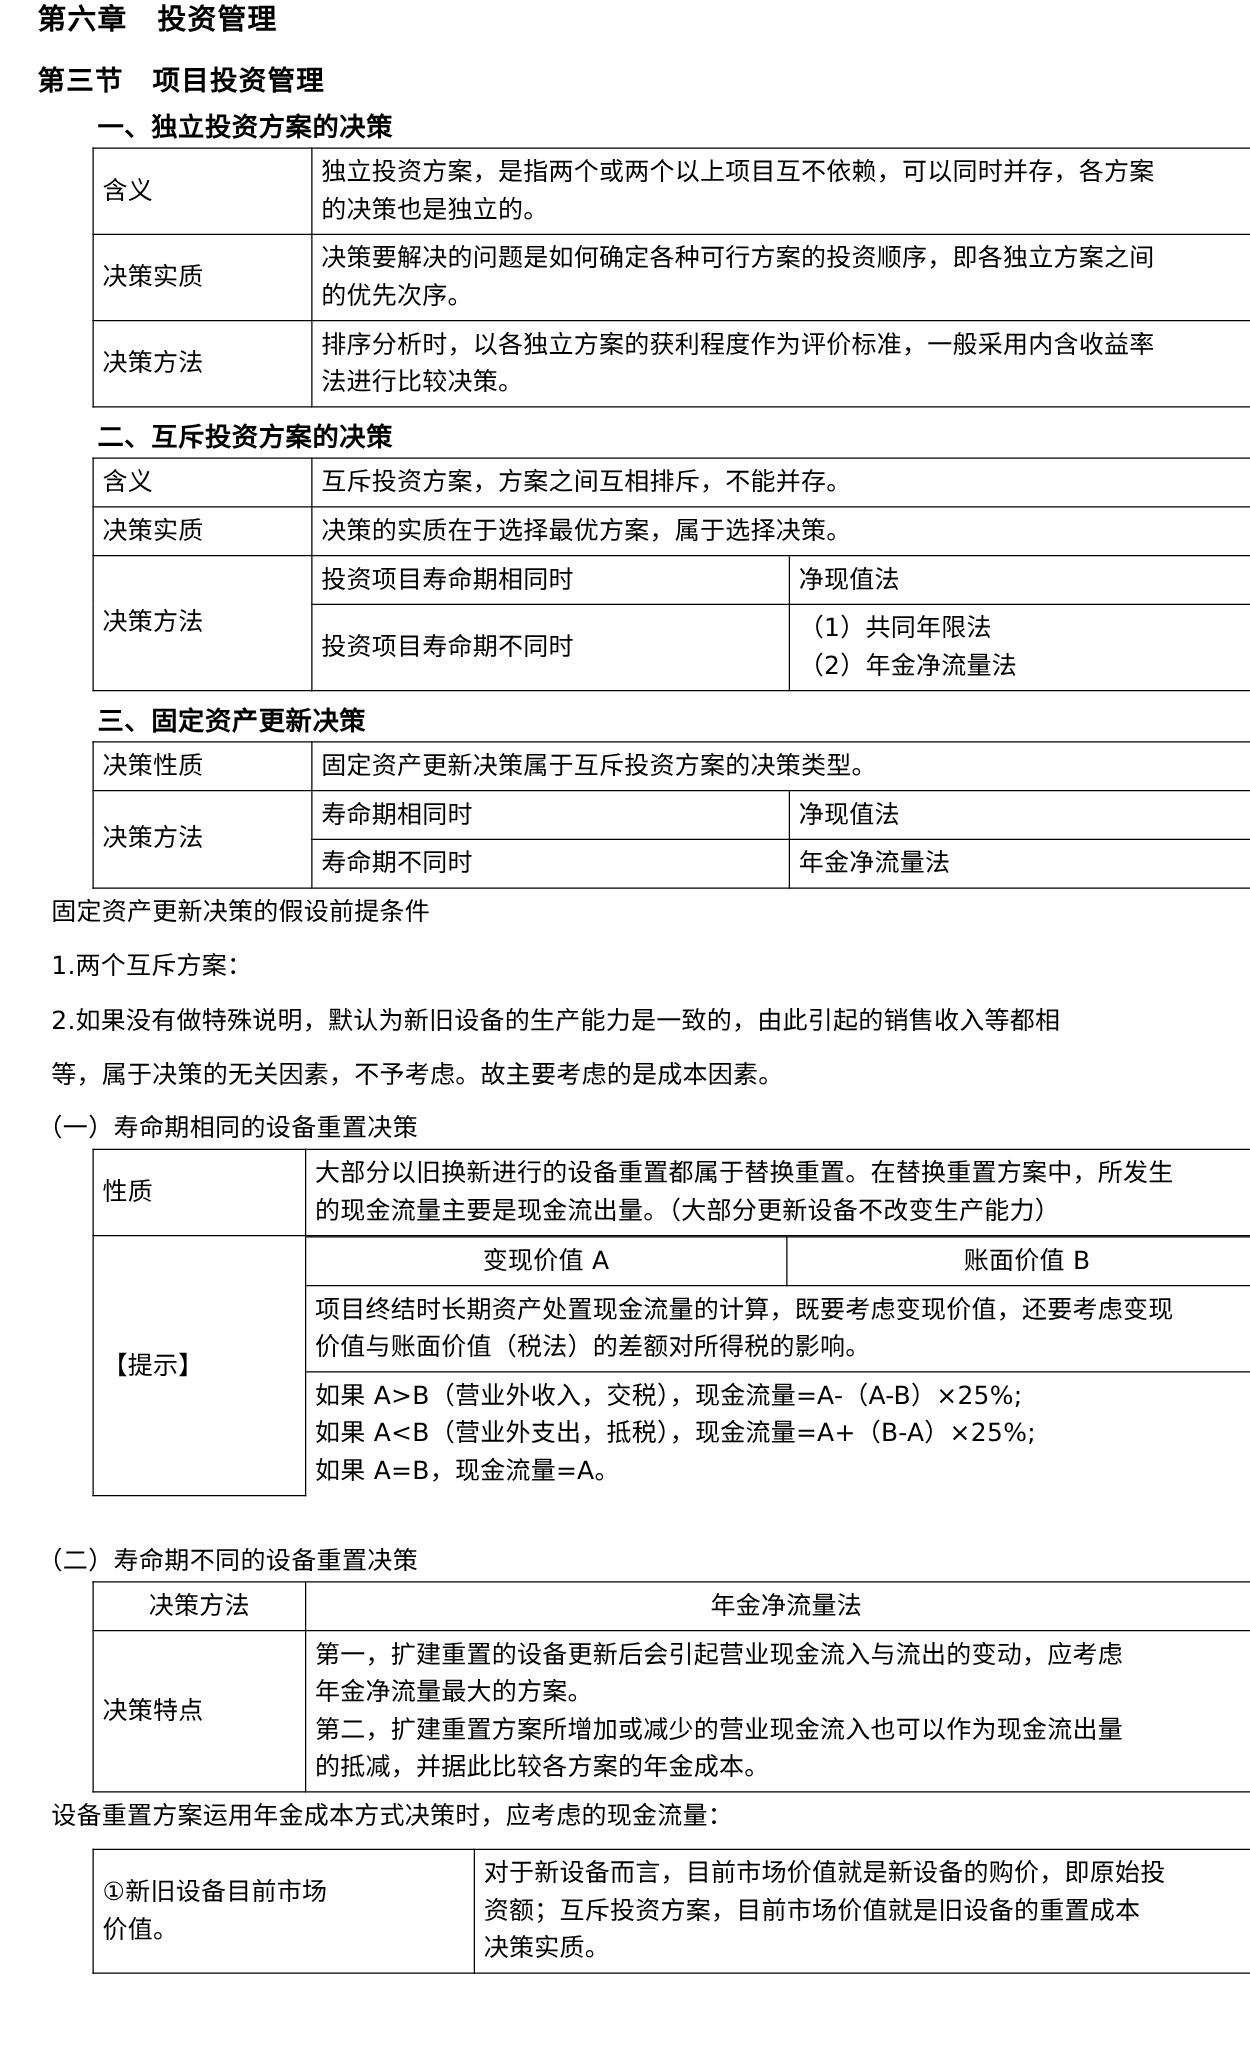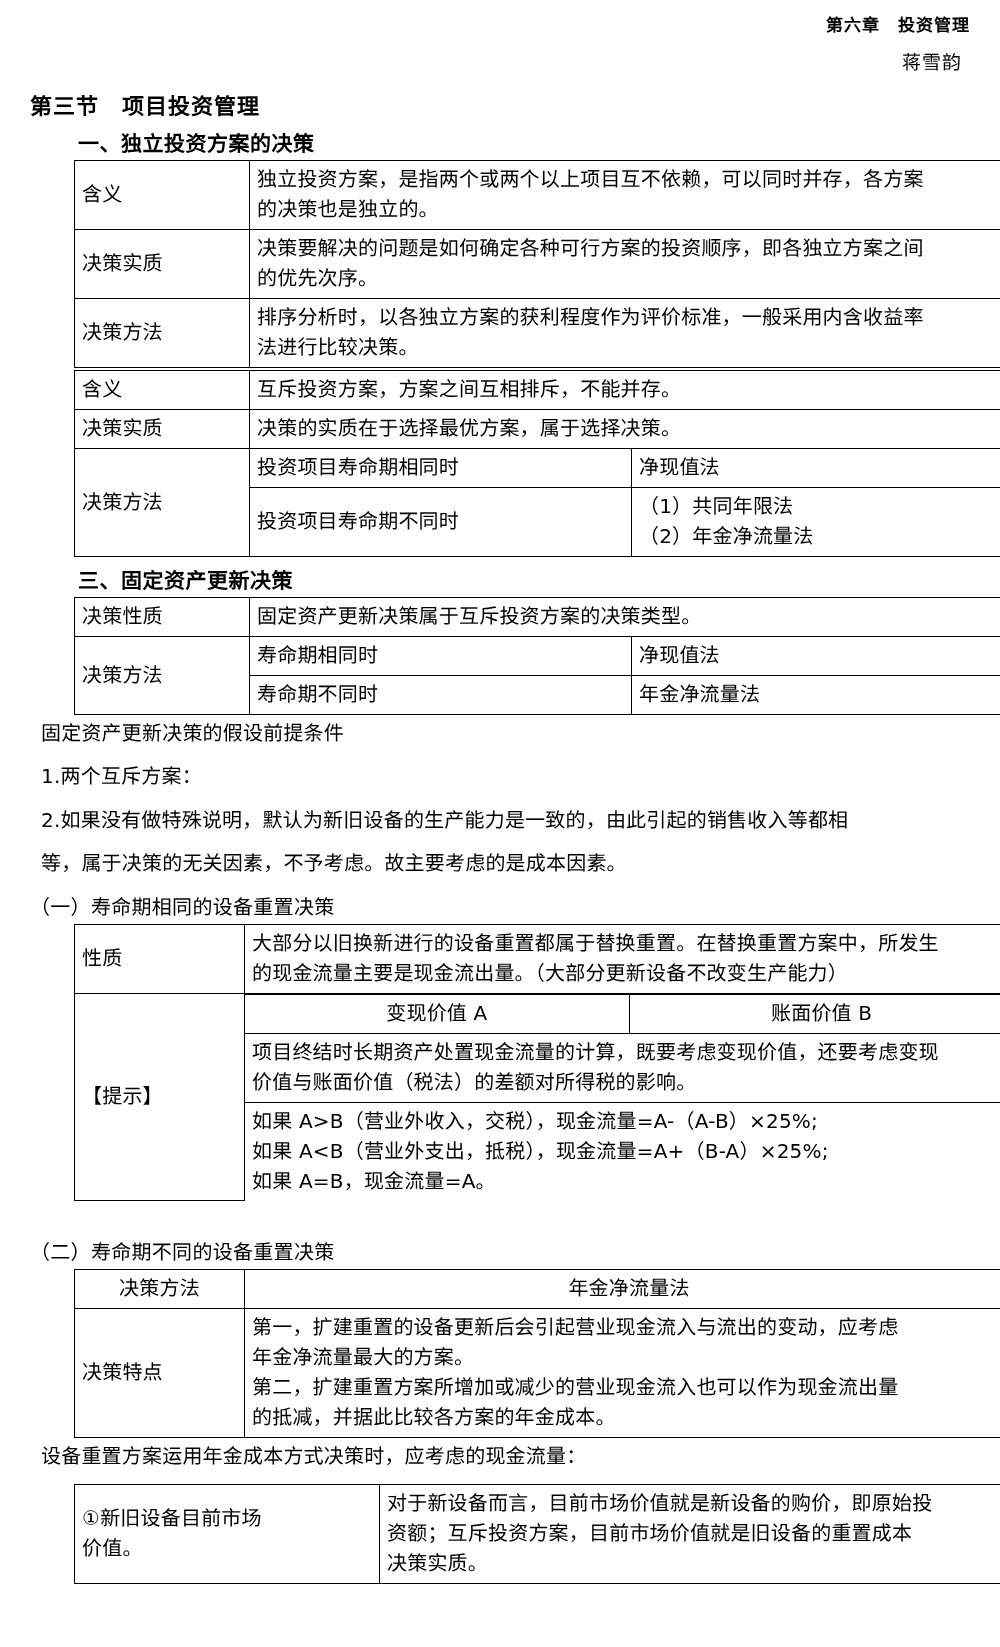--- a/index.html
+++ b/index.html
@@ -17,25 +17,25 @@
   .page {
     position: relative;
     width: 1000px;
     height: 1647px;
     box-sizing: border-box;
     padding: 0 30px;
   }
 
   
   .chapter-title {
-    text-align: right;
-    font-size: 17px;
+    text-align: left;
+    font-size: 23px;
     font-weight: bold;
     letter-spacing: 1px;
-    padding-top: 14px;
+    padding-top: 2px;
     line-height: 1.3;
   }
   .author {
     text-align: right;
     font-size: 19px;
     padding-right: 8px;
     margin-top: 11px;
     letter-spacing: 1px;
   }
   .section-title {
@@ -103,21 +103,20 @@
   .nopad { padding: 0 !important; border: none !important; }
   .center { text-align: center; }
   .spacer-md { height: 26px; }
 </style>
 </head>
 <body>
 
 <div class="page">
 
   <div class="chapter-title">第六章　投资管理</div>
-  <div class="author">蒋雪韵</div>
   <div class="section-title">第三节　项目投资管理</div>
 
   <div class="h2">一、独立投资方案的决策</div>
   <table class="doc">
     <tbody>
       <tr>
         <td class="label">含义</td>
         <td>
           <div>独立投资方案，是指两个或两个以上项目互不依赖，可以同时并存，各方案</div>
           <div>的决策也是独立的。</div>
@@ -133,20 +132,21 @@
       <tr>
         <td class="label">决策方法</td>
         <td>
           <div>排序分析时，以各独立方案的获利程度作为评价标准，一般采用内含收益率</div>
           <div>法进行比较决策。</div>
         </td>
       </tr>
     </tbody>
   </table>
 
+  <div class="h2">二、互斥投资方案的决策</div>
   <table class="doc">
     <tbody>
       <tr>
         <td class="label">含义</td>
         <td colspan="2">互斥投资方案，方案之间互相排斥，不能并存。</td>
       </tr>
       <tr>
         <td class="label">决策实质</td>
         <td colspan="2">决策的实质在于选择最优方案，属于选择决策。</td>
       </tr>

